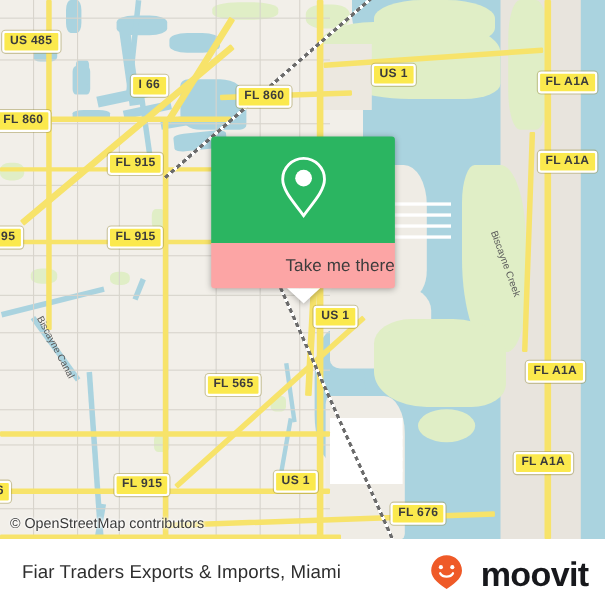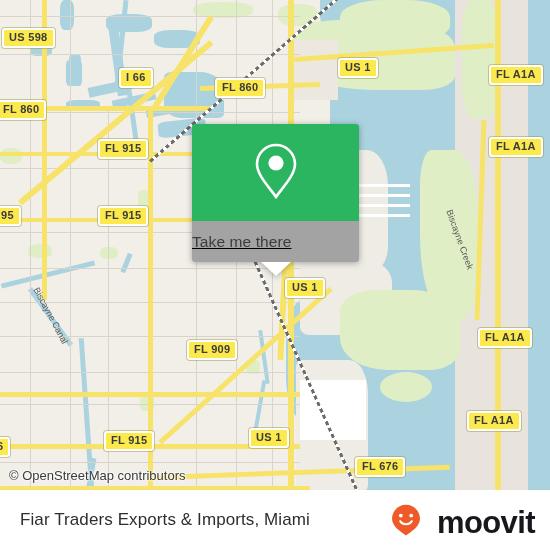--- a/index.html
+++ b/index.html
@@ -65,25 +65,24 @@
     position: absolute; left: 192px; top: 124px;
     width: 167px;
     filter: drop-shadow(0 1px 3px rgba(0,0,0,.32));
   }
   #callout-head {
     height: 97px; background: #2bb561;
     border-radius: 3px 3px 0 0;
     display: flex; align-items: center; justify-content: center;
   }
   #callout-body {
-    height: 41px; background: #a3a3a3;
+    height: 41px; background: #fca5a5;
     border-radius: 0 0 3px 3px;
-    display: flex; align-items: center; justify-content: flex-start;
+    display: flex; align-items: center; justify-content: flex-end;
     position: relative;
-    text-decoration: underline;
   }
   #callout-label {
     font-size: 15.5px; color: #3c3c3c; letter-spacing: .1px;
   }
   #callout-tail {
     position: absolute; left: 50%; top: 100%;
     transform: translateX(-50%);
     width: 0; height: 0;
     border-left: 15px solid transparent;
     border-right: 15px solid transparent;
@@ -229,33 +228,33 @@
 
     <div class="major" style="left:495px;top:0px;width:6px;height:490px;"></div>
     <div class="major" style="left:478px;top:120px;width:5px;height:200px;transform:rotate(2deg);"></div>
 
     <div class="rail" style="left:150px;top:160px;width:330px;transform:rotate(-41deg);transform-origin:left center;"></div>
     <div class="rail" style="left:255px;top:260px;width:250px;transform:rotate(66deg);transform-origin:left center;"></div>
 
     <div class="waterlabel" style="left:36px;top:283px;transform:rotate(62deg);transform-origin:left center;">Biscayne Canal</div>
     <div class="waterlabel" style="left:449px;top:205px;transform:rotate(70deg);transform-origin:left center;">Biscayne Creek</div>
 
-    <div class="shield" style="left:2px;top:28px;">US 598</div>
+    <div class="shield" style="left:2px;top:28px;">US 485</div>
     <div class="shield" style="left:119px;top:68px;">I 66</div>
     <div class="shield" style="left:215px;top:78px;">FL 860</div>
     <div class="shield" style="left:338px;top:58px;">US 1</div>
     <div class="shield" style="left:489px;top:65px;">FL A1A</div>
     <div class="shield" style="left:-4px;top:100px;">FL 860</div>
     <div class="shield" style="left:489px;top:137px;">FL A1A</div>
     <div class="shield" style="left:98px;top:139px;">FL 915</div>
     <div class="shield" style="left:98px;top:206px;">FL 915</div>
     <div class="shield" style="left:-6px;top:206px;">95</div>
     <div class="shield" style="left:285px;top:278px;">US 1</div>
     <div class="shield" style="left:478px;top:328px;">FL A1A</div>
-    <div class="shield" style="left:187px;top:340px;">FL 909</div>
+    <div class="shield" style="left:187px;top:340px;">FL 565</div>
     <div class="shield" style="left:467px;top:411px;">FL A1A</div>
     <div class="shield" style="left:104px;top:431px;">FL 915</div>
     <div class="shield" style="left:249px;top:428px;">US 1</div>
     <div class="shield" style="left:355px;top:457px;">FL 676</div>
     <div class="shield" style="left:-10px;top:437px;">6</div>
 
     <div id="attrib">© OpenStreetMap contributors</div>
 
     <div id="callout">
       <div id="callout-head">

